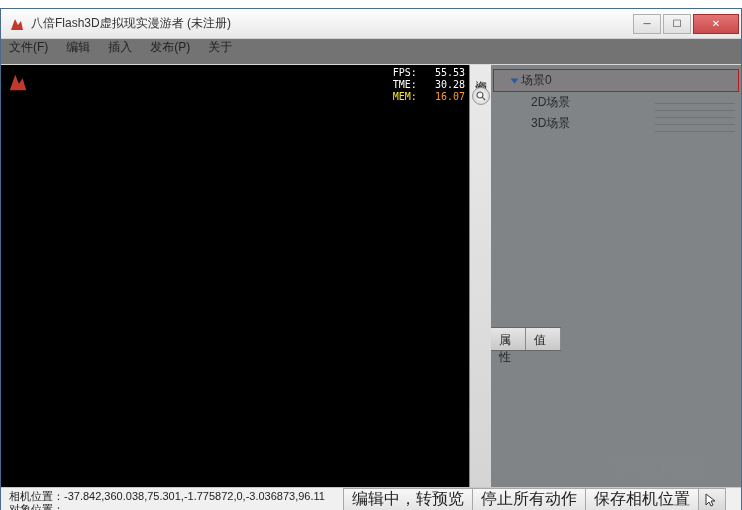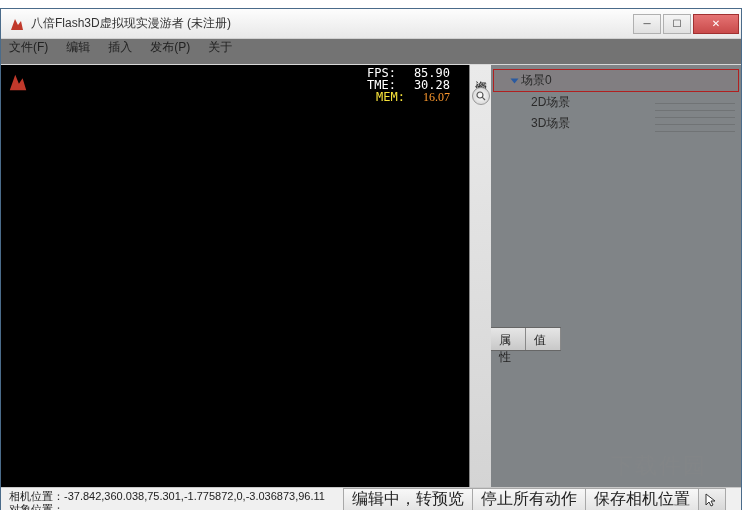--- a/index.html
+++ b/index.html
@@ -9,24 +9,24 @@
 .titlebar-icon { width: 16px; height: 16px; margin-right: 6px; }
 .titlebar-text { flex: 1; color: #333; font-size: 12px; }
 .win-buttons { display: flex; height: 20px; margin-right: 2px; }
 .win-btn { width: 28px; height: 20px; border: 1px solid #b0b0b0; background: linear-gradient(#f5f5f5,#e0e0e0); margin-left: 2px; display: flex; align-items: center; justify-content: center; font-size: 10px; color: #333; }
 .win-btn.close { width: 46px; background: linear-gradient(#e57373,#c94b4b); color: #fff; border-color: #a03030; }
 .menubar { height: 26px; background: #737373; display: flex; align-items: flex-start; padding: 0 8px; gap: 18px; border-bottom: 1px solid #d8d8d8; }
 .menubar span { color: #222; cursor: default; }
 .workarea { flex: 1; display: flex; background: #000; position: relative; }
 .viewport { flex: 1; background: #000; position: relative; }
 .logo { position: absolute; top: 6px; left: 6px; width: 22px; height: 22px; }
-.stats { position: absolute; top: 2px; right: 19px; color: #fff; font-family: Consolas, monospace; font-size: 12px; text-align: right; }
+.stats { position: absolute; top: 2px; right: 4px; color: #fff; font-family: Consolas, monospace; font-size: 10px; text-align: right; }
 .stats .row { display: flex; justify-content: flex-end; gap: 18px; line-height: 12px; }
 .stats .mem .lbl { color: #f7e23a; }
-.stats .mem .val { color: #ff9a2e; font-family: Liberation Serif, serif; }
+.stats .mem .val { color: #ff9a2e; }
 .right-rail { width: 22px; background: linear-gradient(#eaeaea,#d4d4d4); border-left: 1px solid #888; display: flex; flex-direction: column; align-items: center; padding-top: 6px; }
 .rail-label { writing-mode: vertical-rl; text-orientation: upright; color: #333; letter-spacing: 2px; font-size: 12px; }
 .rail-search { width: 18px; height: 18px; border-radius: 9px; background: radial-gradient(#fff,#ccc); border: 1px solid #999; margin-top: 8px; display: flex; align-items: center; justify-content: center; }
 .side-panel { width: 250px; background: #808487; display: flex; flex-direction: column; }
 .tree { flex: 1; background: #808487; color: #111; padding: 4px 0; position: relative; }
 .tree-item { padding: 2px 8px 2px 18px; font-size: 12px; color: #2a2a2a; }
 .tree-item.sel { border: 1px solid #b02020; background: rgba(160,40,40,0.06); margin: 0 2px; }
 .tree-sub { padding-left: 40px; }
 .disc { display: inline-block; width: 0; height: 0; border-left: 5px solid #2a5aa0; border-top: 4px solid transparent; border-bottom: 4px solid transparent; transform: rotate(90deg); margin-right: 4px; vertical-align: middle; }
 .scribble { position: absolute; right: 6px; top: 32px; width: 80px; height: 60px; opacity: .35; }
@@ -69,21 +69,21 @@
   </div>
 
   <div class="workarea">
     <div class="viewport">
       <svg class="logo" viewBox="0 0 24 24">
           <path d="M3 21 L9 4 L13 14 L17 8 L21 21 Z" fill="#c0392b"></path>
         </svg>
       <div class="stats">
         <div class="row">
             <span class="lbl">FPS:</span>
-            <span class="val">85.90</span>
+            <span class="val">55.53</span>
           </div>
         <div class="row">
             <span class="lbl">TME:</span>
             <span class="val">30.28</span>
           </div>
         <div class="row mem">
             <span class="lbl">MEM:</span>
             <span class="val">16.07</span>
           </div>
       </div>

